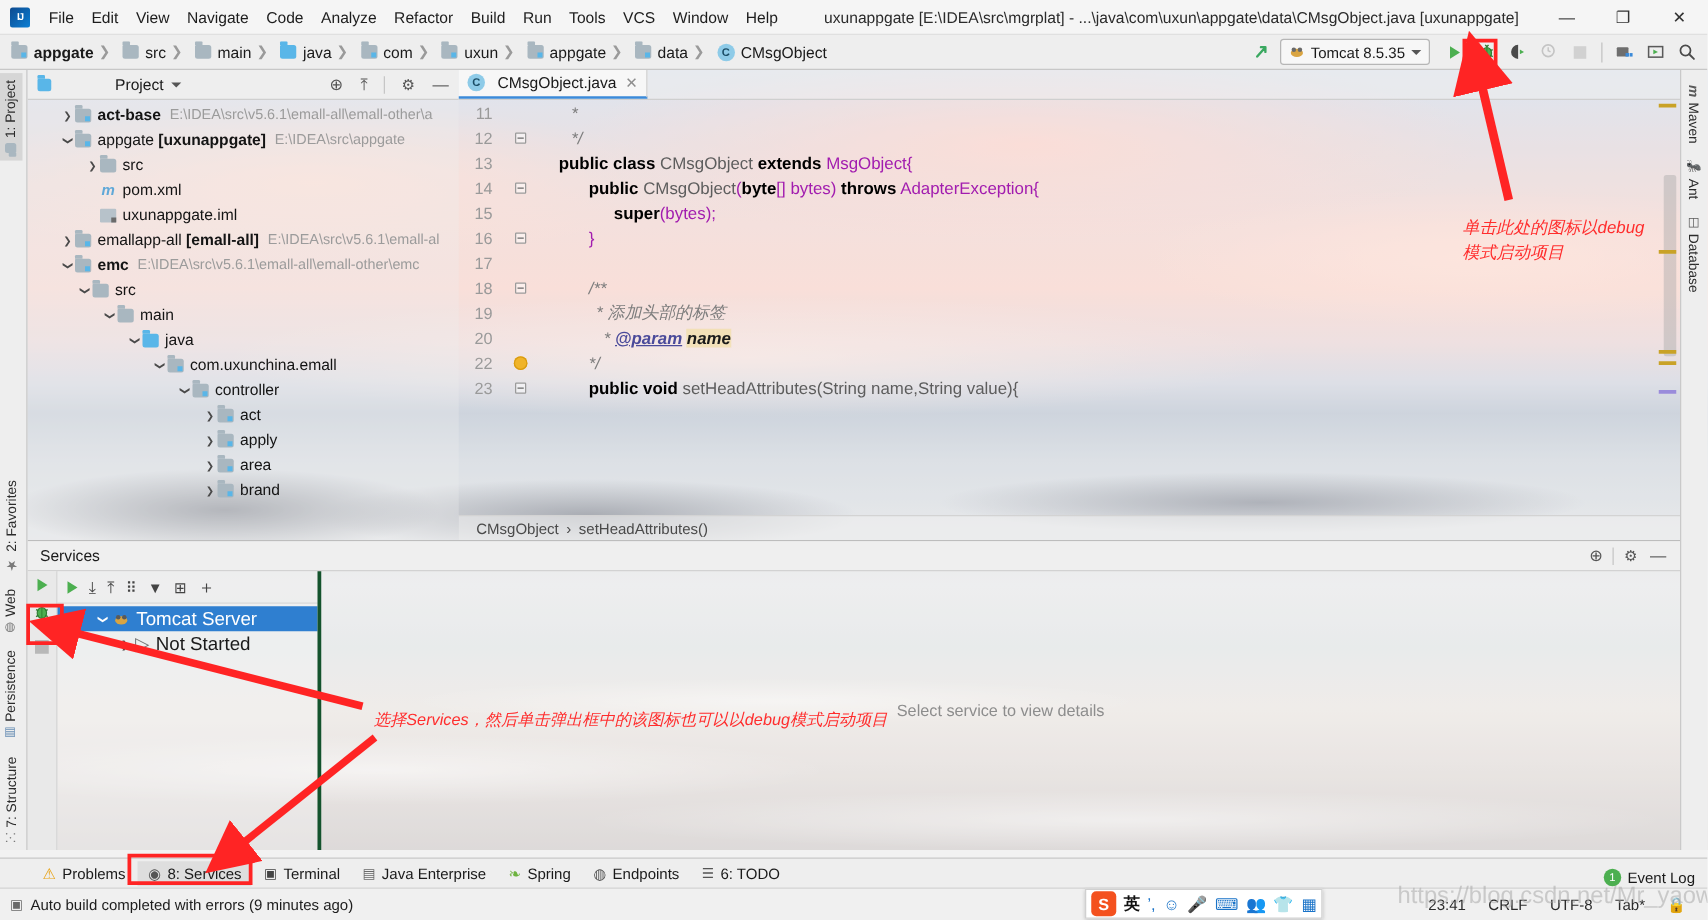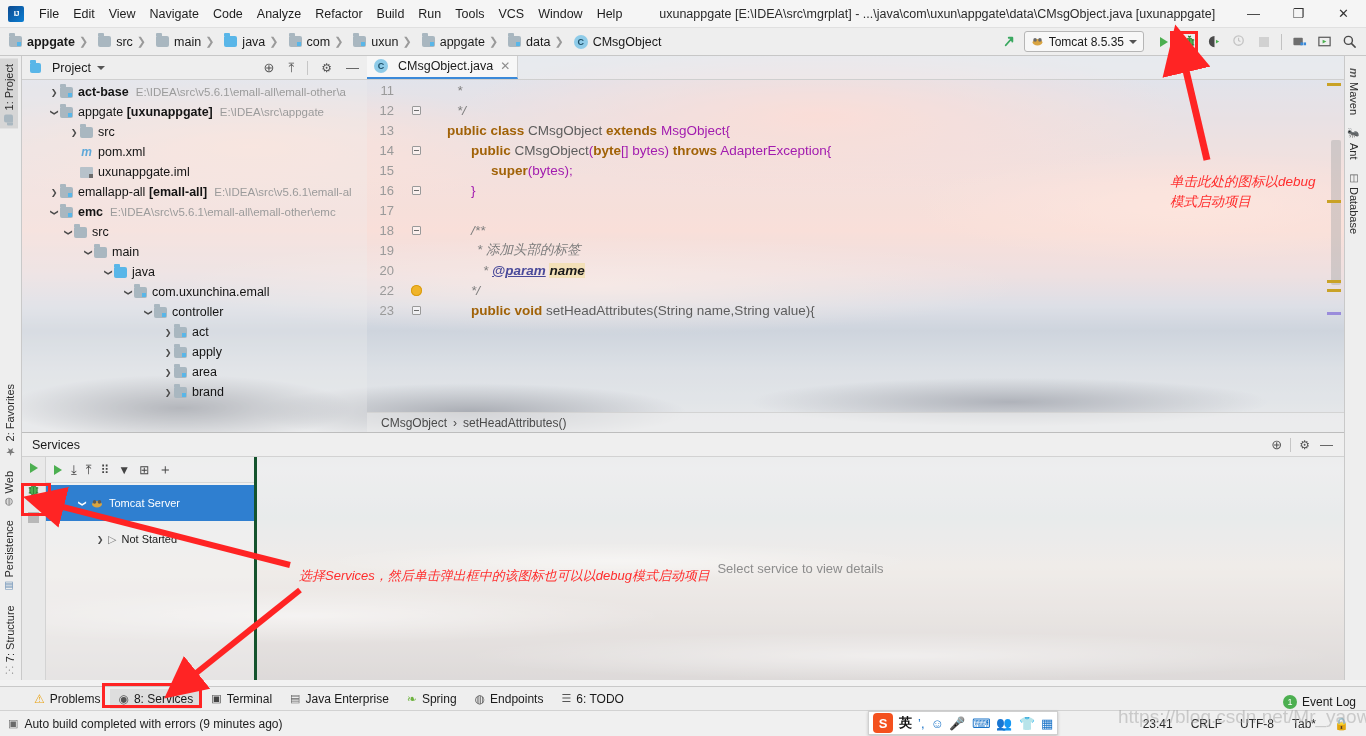--- a/index.html
+++ b/index.html
@@ -133,21 +133,21 @@
 
   
   #project{
     position:absolute; left:22px; top:56px; width:345px; height:376px; z-index:20;
     display:flex; flex-direction:column;
   }
   #project-head{
     height:24px; display:flex; align-items:center; padding:0 4px 0 8px;
     background:#eeeeee; border-bottom:1px solid #cfcfcf; gap:6px;
   }
-  #project-head .ttl{ font-size:12.5px; }
+  #project-head .ttl{ font-size:12.5px;margin-left:40px; }
   .chev-d{ width:0;height:0;border-top:4px solid #555;border-left:4px solid transparent;border-right:4px solid transparent; }
   #proj-tree{
     flex:1; overflow:hidden; position:relative; padding-top:2px;
     background:rgba(240,240,240,.30);
   }
   .trow{
     display:flex; align-items:center; height:20px; padding-right:4px;
     white-space:nowrap; font-size:12.5px; color:#141414;
   }
   .arrow{
@@ -186,21 +186,21 @@
   .cline{
     position:relative; height:20px; display:flex; align-items:center;
     font-size:13.5px; white-space:nowrap;
   }
   .lnum{
     width:36px; text-align:right; padding-right:9px; color:#9a9a9a;
     font-size:13px; flex:none;
   }
   .gutter{ width:26px; flex:none; display:flex; align-items:center; justify-content:center; }
   .ctext{ flex:1; }
-  .kw{ color:#a16207; font-weight:bold; }
+  .kw{ color:#000000; font-weight:bold; }
   .cmt{ color:#7d7d7d; font-style:italic; }
   .tag{ color:#4a4a9a; font-style:italic; font-weight:bold; text-decoration:underline; }
   .pname{ background:rgba(240,220,150,.55); font-weight:bold; font-style:italic; }
   .ident{ color:#5d5d5d; }
   .plain{ color:#a21caf; }
   .fold{
     width:9px;height:9px;border:1px solid #9a9a9a;background:rgba(255,255,255,.5);
     position:relative;border-radius:1px;
   }
   .fold::after{ content:"";position:absolute;left:1px;right:1px;top:3px;height:1px;background:#6a6a6a; }
@@ -232,21 +232,21 @@
   #svc-vbar{
     width:24px; flex:none; background:#e9e9e9; border-right:1px solid #d3d3d3;
     display:flex; flex-direction:column; align-items:center; padding-top:6px; gap:9px;
   }
   #svc-left{ width:208px; flex:none; display:flex; flex-direction:column; }
   #svc-toolbar{
     height:26px; display:flex; align-items:center; gap:9px; padding-left:8px;
     background:rgba(238,238,238,.55); border-bottom:1px solid #d8d8d8;
   }
   #svc-tree{ flex:1; background:rgba(245,245,245,.35); padding-top:2px; }
-  .srow{ display:flex; align-items:center; height:36px; font-size:11px; white-space:nowrap;text-align:center; }
+  .srow{ display:flex; align-items:center; height:20px; font-size:15px; white-space:nowrap;text-align:center; }
   .srow.sel{ background:#2f7fd0; color:#fff; }
   .srow.sel .arrow{ color:#fff; }
   #svc-right{
     flex:1; position:relative; border-left:3px solid #14532d;
     display:flex; align-items:center; justify-content:center;
   }
   #svc-empty{ font-size:13px; color:#8d8d8d; }
 
   
   #bottabs{

